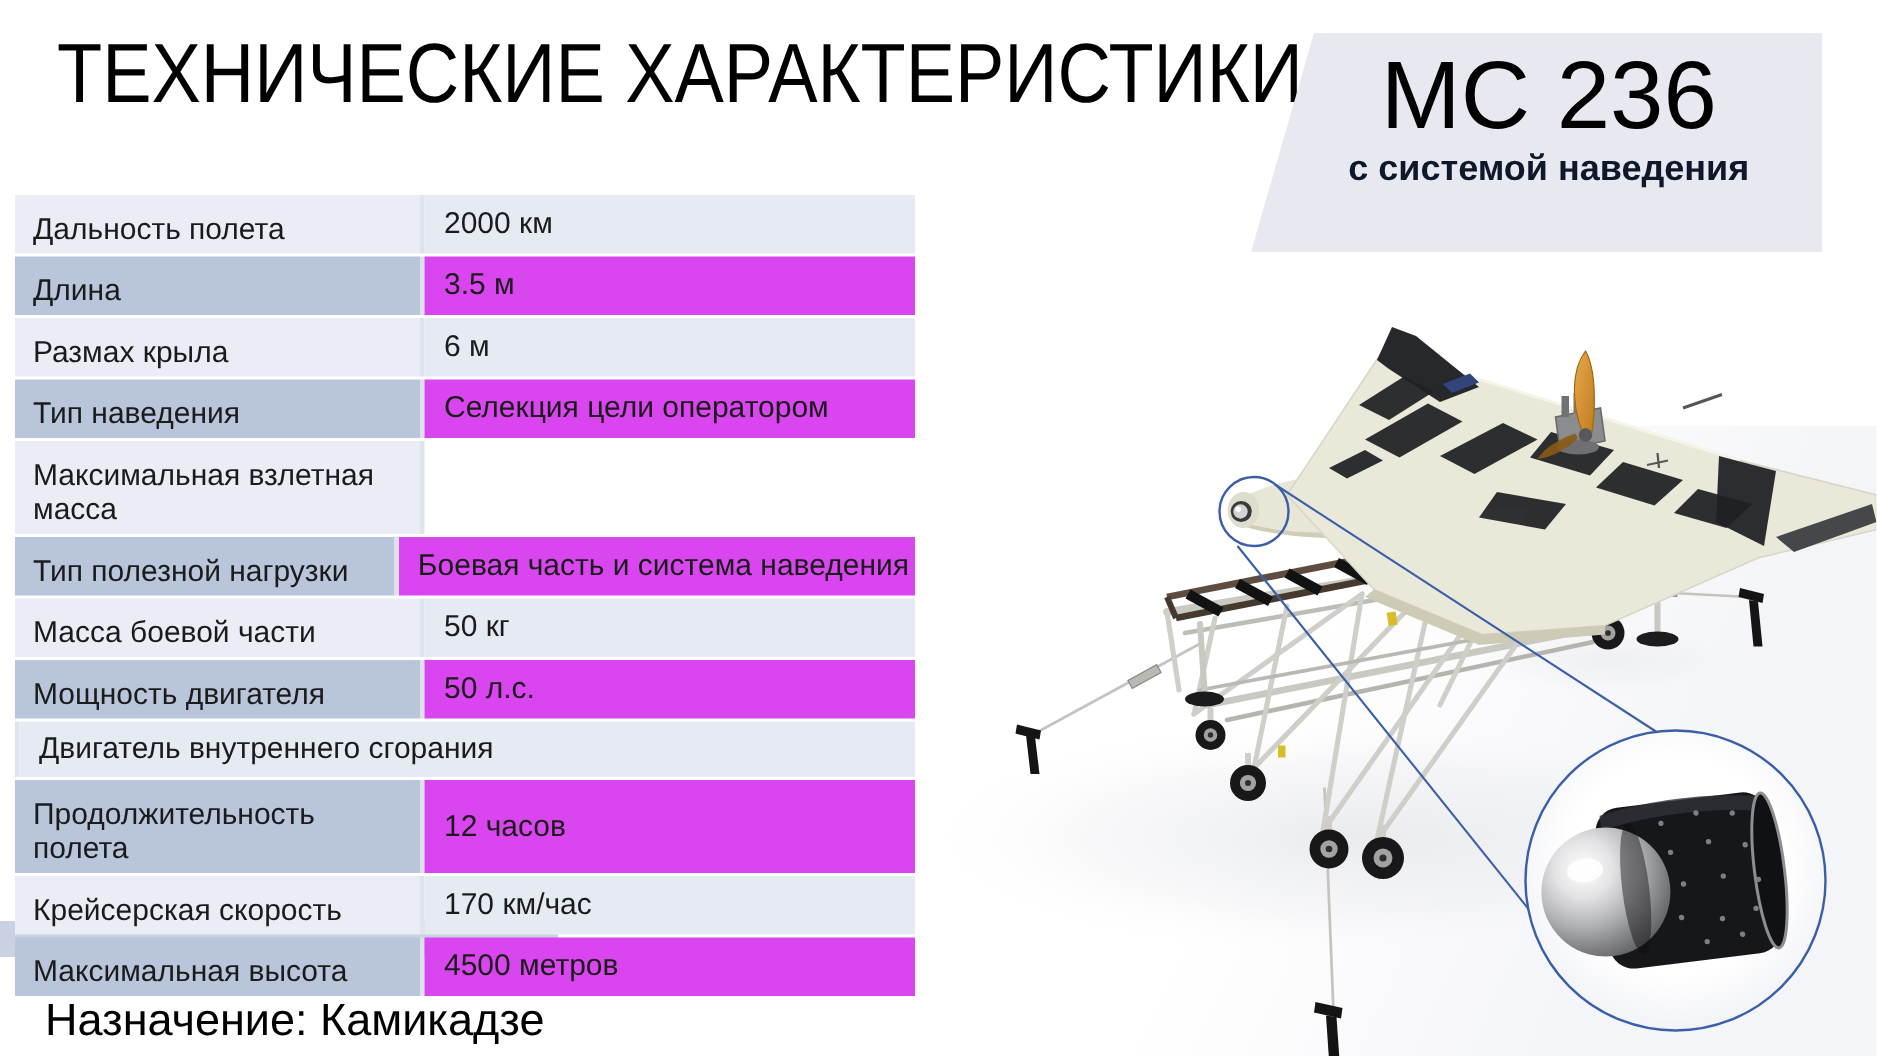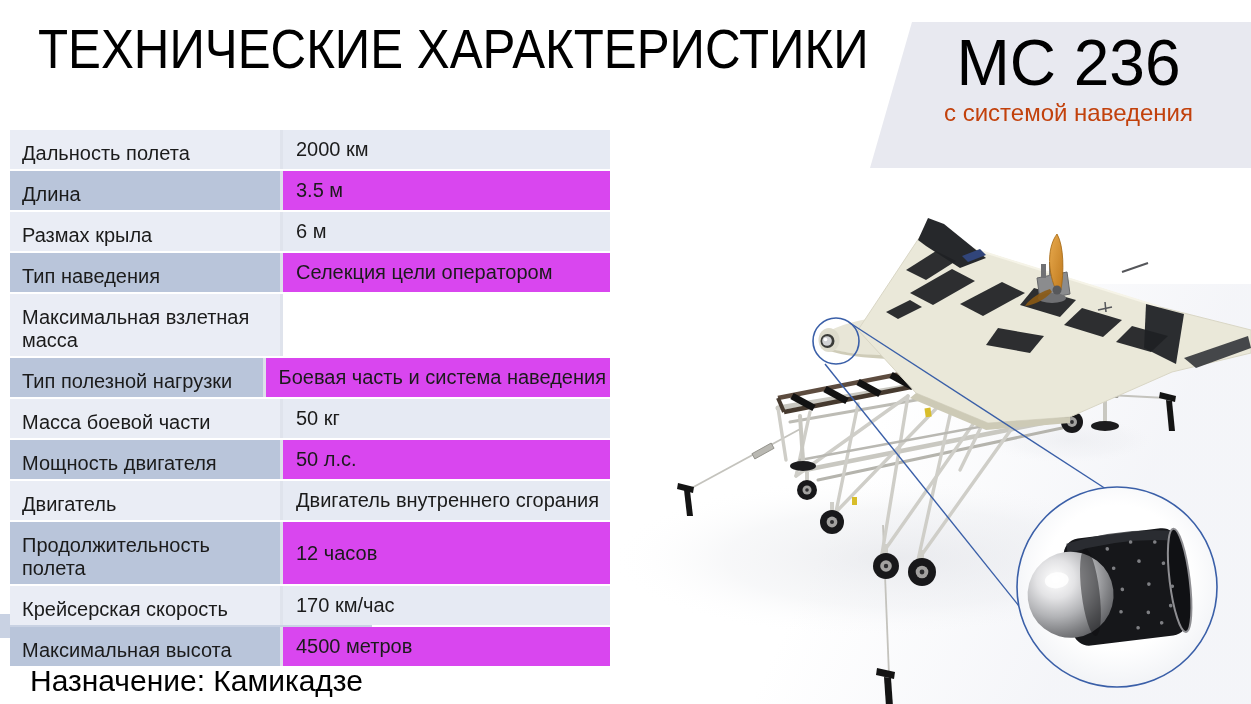--- a/index.html
+++ b/index.html
@@ -18,27 +18,27 @@
 
   
   .page-title{
     position:absolute;left:38px;top:18px;font-size:56px;line-height:1.1;
     font-weight:400;color:#000;white-space:nowrap;
     transform:scaleX(0.88);transform-origin:left center;letter-spacing:0;
   }
 
   
   .badge{
-    position:absolute;left:860px;top:22px;width:391px;height:146px;
+    position:absolute;left:824px;top:22px;width:391px;height:146px;
     background:#e8e9f0;
     clip-path:polygon(52px 0, 100% 0, 100% 100%, 10px 100%);
     text-align:center;z-index:3;
   }
   .badge-name{font-size:64px;line-height:1.0;padding-top:9px;padding-left:26px;color:#000;font-weight:400;}
-  .badge-sub{font-size:24px;line-height:1.1;margin-top:5px;padding-left:26px;color:#c2410c;}
+  .badge-sub{font-size:24px;line-height:1.1;margin-top:5px;padding-left:26px;color:#0f172a;font-weight:bold;}
 
   
   .spec-table{position:absolute;left:10px;top:130px;width:600px;z-index:2;}
   .t-row{display:flex;align-items:stretch;margin-bottom:2px;min-height:37px;}
   .t-lab{width:270px;display:flex;align-items:center;padding:12px 10px 4px 12px;box-sizing:border-box;
          font-size:20px;line-height:1.15;}
   .t-div{width:3px;}
   .t-val{flex:1;display:flex;align-items:center;padding:4px 4px 4px 13px;box-sizing:border-box;
          font-size:20px;line-height:1.15;white-space:nowrap;}
   .row-light .t-lab{background:#eaedf5;}
@@ -105,21 +105,20 @@
         <div class="t-lab">Масса боевой части</div>
         <div class="t-div"></div>
         <div class="t-val">50 кг</div>
       </div>
       <div class="t-row row-dark">
         <div class="t-lab">Мощность двигателя</div>
         <div class="t-div"></div>
         <div class="t-val">50 л.с.</div>
       </div>
       <div class="t-row row-light">
-        <div class="t-lab">Двигатель</div>
         <div class="t-div"></div>
         <div class="t-val">Двигатель внутреннего сгорания</div>
       </div>
       <div class="t-row row-dark">
         <div class="t-lab">Продолжительность полета</div>
         <div class="t-div"></div>
         <div class="t-val">12 часов</div>
       </div>
       <div class="t-row row-light">
         <div class="t-lab">Крейсерская скорость</div>

